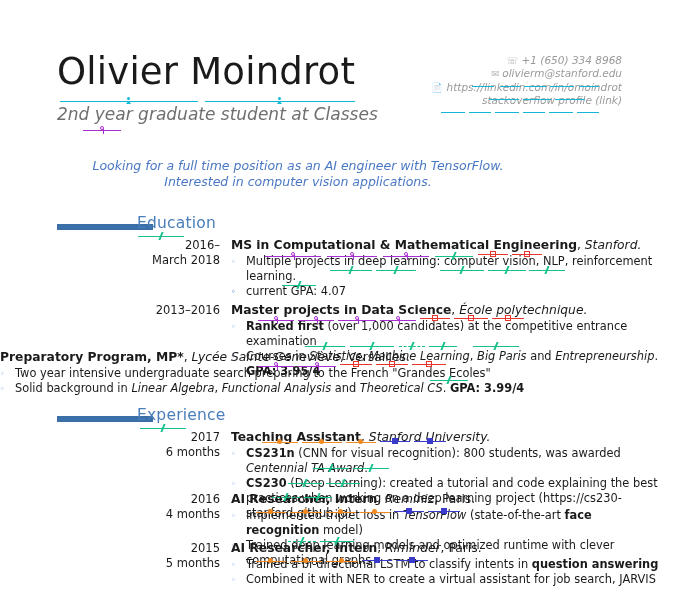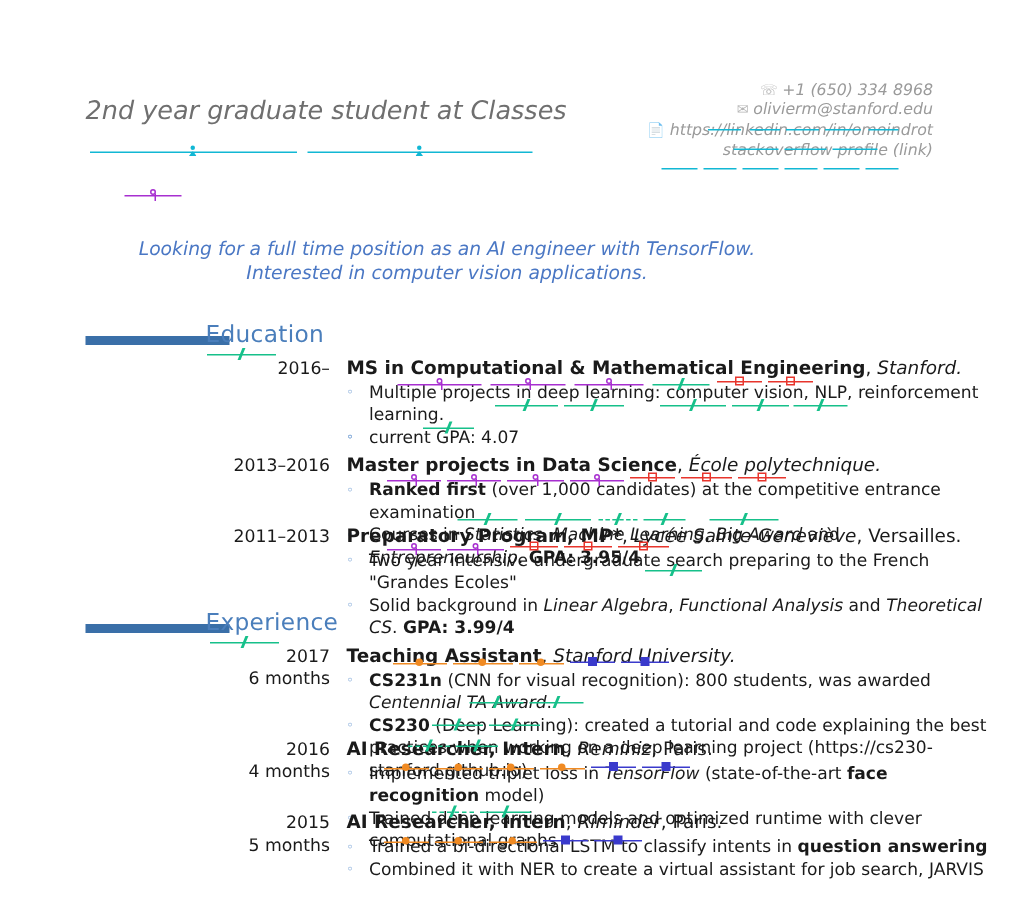--- a/index.html
+++ b/index.html
@@ -90,20 +90,21 @@
   
   .mk-bl{width:6px;height:6px;background:#3a3acc;}
 </style>
 </head>
 <body>
 
 <div class="page">
 
   <div class="header">
     <div class="name-block">
+      <div class="name">Olivier Moindrot</div>
       <div class="subtitle">2nd year graduate student at Classes</div>
     </div>
     <div class="contact">
       <div class="row">
         <span class="gl">☏</span><span>+1 (650) 334 8968</span>
       </div>
       <div class="row">
         <span class="gl">✉</span><span>olivierm@stanford.edu</span>
       </div>
       <div class="row">
@@ -120,46 +121,45 @@
     <div>Interested in computer vision applications.</div>
   </div>
 
   <div id="sections-root">
       <div class="section-head" style="top: 218px; left: 0px; width: 674px;">
         <div class="rule"></div>
         <div class="section-title">Education</div>
       </div>
       <div class="entries" style="top: 238px;">
         <div class="entry-row">
-          <div class="dates"><span>2016–</span></div>
+          <div class="dates"><span>2016–</span><span class="d2">March 2018</span></div>
           <div class="body">
             <div class="title-line"><b>MS in Computational &amp; Mathematical Engineering</b>, <i>Stanford.</i></div>
             <ul class="bullets">
               <li><span class="bt">◦</span><span>Multiple projects in deep learning: computer vision, NLP, reinforcement learning.</span></li>
               <li><span class="bt">◦</span></li>
               <li><span class="bt">◦</span><span>current GPA: 4.07</span></li>
             </ul>
           </div>
         </div>
       </div>
       <div class="entries" style="top: 303px;">
         <div class="entry-row">
           <div class="dates"><span>2013–2016</span></div>
           <div class="body">
             <div class="title-line"><b>Master projects in Data Science</b>, <i>École polytechnique.</i></div>
             <ul class="bullets">
               <li><span class="bt">◦</span><span><b>Ranked first</b> (over 1,000 candidates) at the competitive entrance examination</span></li>
-              <li><span class="bt">◦</span><span>Courses in <i>Statistics</i>, <i>Machine Learning</i>, <i>Big Award</i> and <i>Entrepreneurship</i>. <b>GPA: 3.95/4</b></span></li>
+              <li><span class="bt">◦</span><span>Courses in <i>Statistics</i>, <i>Machine Learning</i>, <i>Big Paris</i> and <i>Entrepreneurship</i>. <b>GPA: 3.95/4</b></span></li>
             </ul>
           </div>
         </div>
       </div>
       <div class="entries" style="top: 350px;">
         <div class="entry-row">
-          <div class="dates"><span>2011–2013</span></div>
           <div class="body">
             <div class="title-line"><b>Preparatory Program, MP*</b>, <i>Lycée Sainte-Geneviève</i>, Versailles.</div>
             <ul class="bullets">
               <li><span class="bt">◦</span><span>Two year intensive undergraduate search preparing to the French "Grandes Ecoles"</span></li>
               <li><span class="bt">◦</span><span>Solid background in <i>Linear Algebra</i>, <i>Functional Analysis</i> and <i>Theoretical CS</i>. <b>GPA: 3.99/4</b></span></li>
             </ul>
           </div>
         </div>
       </div>
       <div class="section-head" style="top: 410px; left: 0px; width: 674px;">

